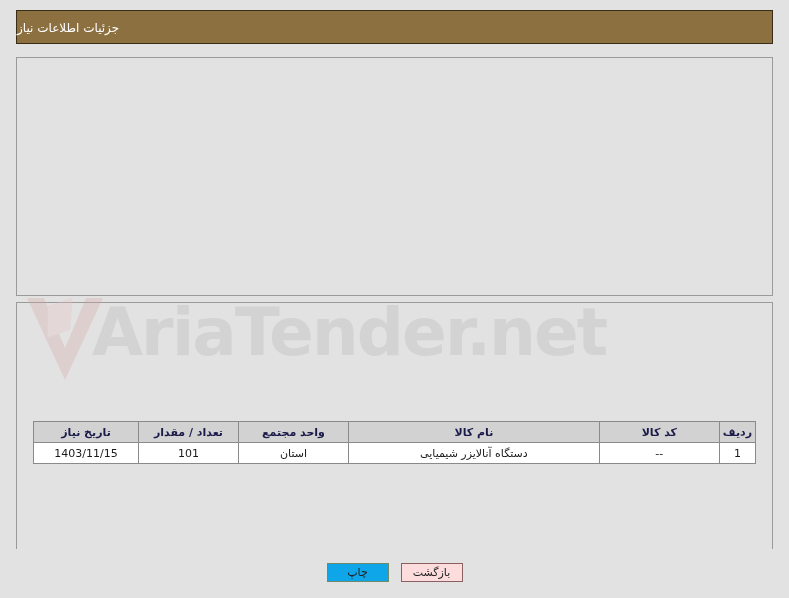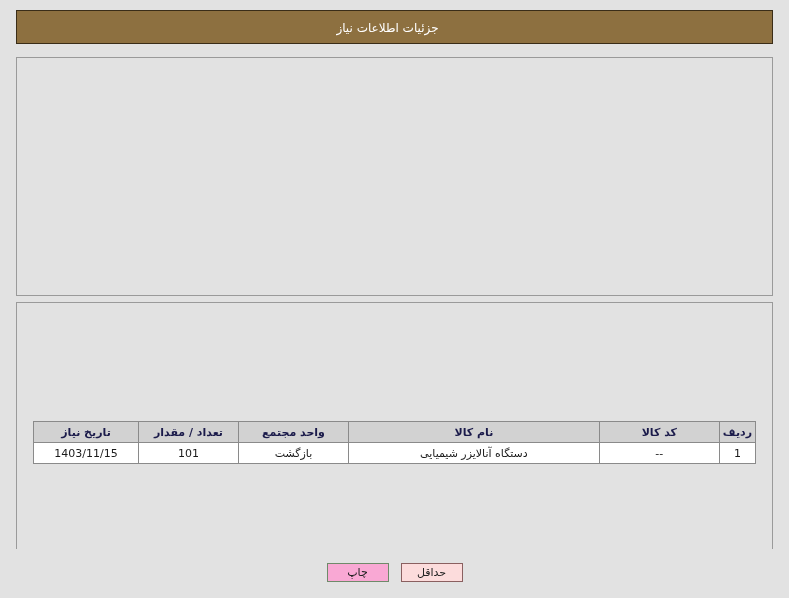--- a/index.html
+++ b/index.html
@@ -45,21 +45,21 @@
 
   
   .titlebar {
     position: absolute;
     left: 16px; top: 10px;
     width: 757px; height: 34px;
     background: #8d7040;
     border: 1px solid #3a2d18;
     color: #ffffff;
     font-size: 12px;
-    text-align: center;
+    text-align: left;
     line-height: 34px;
     padding-left: 0; padding-right: 14px;
     z-index: 2;
   }
 
   
   .panel {
     position: absolute;
     background: #e2e2e2;
     border: 1px solid #9a9a9a;
@@ -225,21 +225,21 @@
     height: 19px;
     min-width: 62px;
     line-height: 17px;
     text-align: center;
     border: 1px solid #7a5f5f;
     cursor: pointer;
     padding: 0 8px;
     direction: rtl;
   }
   .btn-back  { background: #fcdcdc; color: #222; border-color: #8a6060; }
-  .btn-print { background: #f9a8d4; color: #222; border-color: #6f8a6a; }
+  .btn-print { background: #0ea5e9; color: #222; border-color: #6f8a6a; }
 </style>
 </head>
 <body>
 
 <div class="page">
 
   <div class="titlebar">جزئیات اطلاعات نیاز</div>
 
   <div class="panel" id="panel-top"></div>
 
@@ -298,20 +298,27 @@
     <span class="radio"></span>
     <span class="optlabel">متوسط</span>
   </div>
   <div class="optgrp" style="left:90px; top:262px; height:16px;">
     <span class="chk"></span>
     <span class="optlabel" style="color:#2b2b60;">پرداخت تمام یا بخشی از مبلغ خرید،از محل "اسناد خزانه اسلامی" خواهد بود.</span>
   </div>
 
   <div class="panel" id="panel-mid"></div>
 
+  <div class="watermark">
+    <svg class="wm-mark" viewBox="0 0 86 92">
+      <path d="M5 6 L43 88 L81 6 L64 6 L43 56 L22 6 Z" fill="#d8a5a5"></path>
+      <path d="M30 10 L56 10 L44 40 L20 40 Z" fill="#e8c0c0" transform="rotate(-18 40 25)"></path>
+    </svg>
+    <div class="wm-text">AriaTender.net</div>
+  </div>
 
   <div class="rlabel bold" style="top:327px;">شرح کلی نیاز:</div>
   <div class="txtarea" style="left:136px; top:314px; width:478px; height:34px;">
     <span style="direction:ltr; display:block; text-align:right;">SULPHUR ANALAYZER GALVANIC</span>
     <span class="resize-grip"></span>
   </div>
 
   <div class="rlabel bold" style="top:360px; width:200px; right:16px;">اطلاعات کالاهاي مورد نیاز</div>
 
   <div class="rlabel bold" style="top:393px;">گروه کالا:</div>
@@ -326,31 +333,31 @@
         <th style="width:110px;">واحد مجتمع</th>
         <th style="width:100px;">تعداد / مقدار</th>
         <th style="width:105px;">تاریخ نیاز</th>
       </tr>
     </thead>
     <tbody>
       <tr>
         <td>1</td>
         <td>--</td>
         <td>دستگاه آنالایزر شیمیایی</td>
-        <td>بازگشت</td>
+        <td>استان</td>
         <td>101</td>
         <td>1403/11/15</td>
       </tr>
     </tbody>
   </table>
 
   <div class="rlabel bold" style="top:508px;">توضیحات خریدار:</div>
   <div class="txtarea" style="left:53px; top:479px; width:561px; height:64px;">
     <span>شرح کامل تقاضا در پیوست موجود میباشد.</span>
     <span class="resize-grip"></span>
   </div>
 
   <div class="btnbar">
-    <div class="btn btn-back">حداقل</div>
+    <div class="btn btn-back">بازگشت</div>
     <div class="btn btn-print">چاپ</div>
   </div>
 
 </div>
 
 </body></html>

